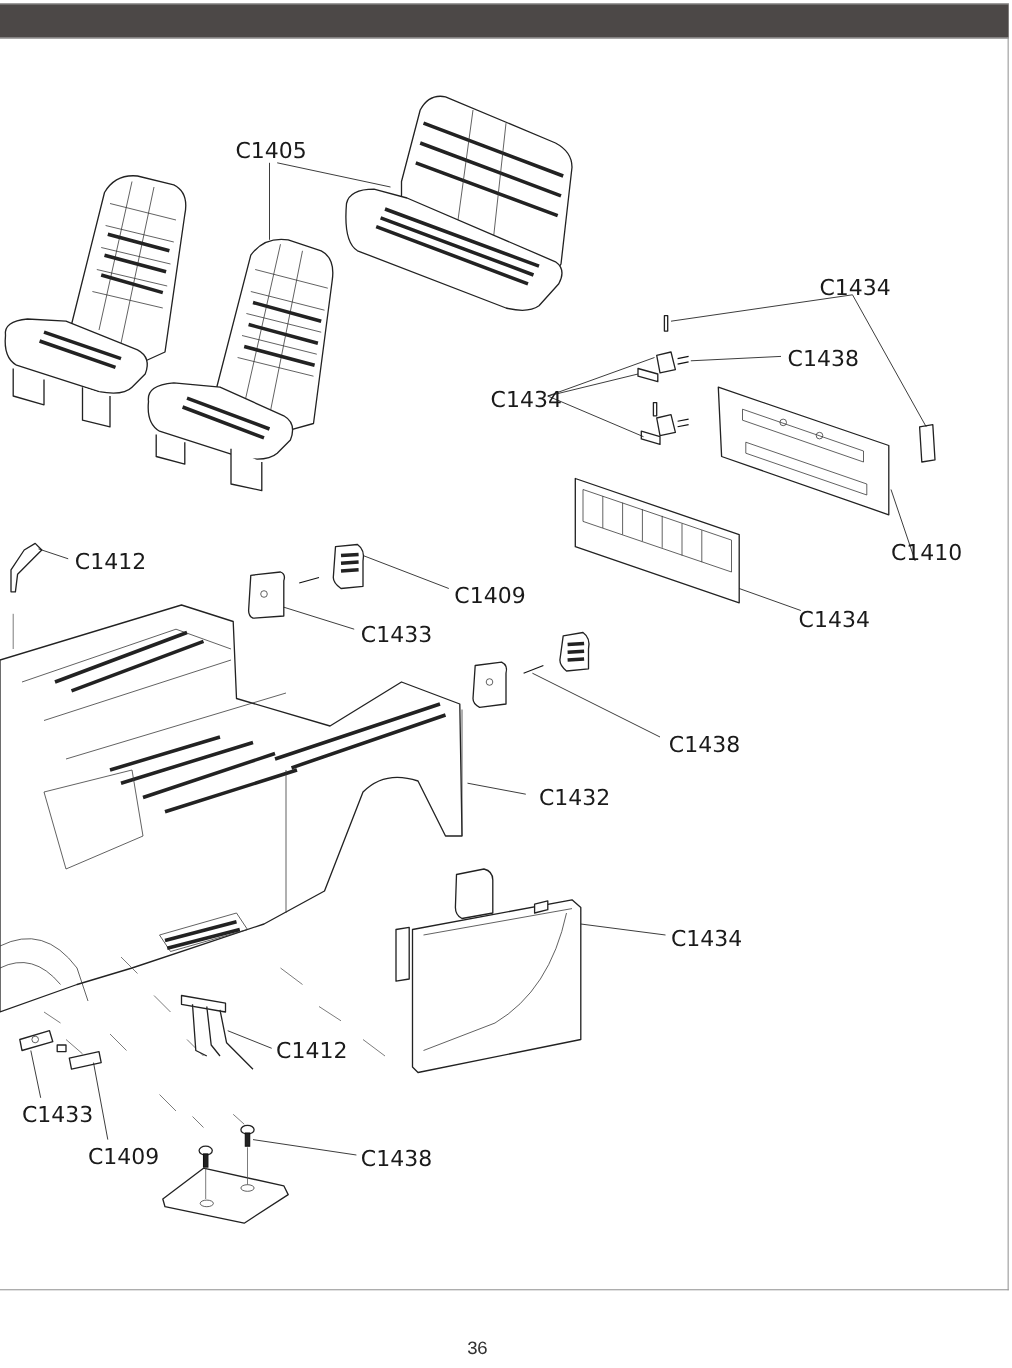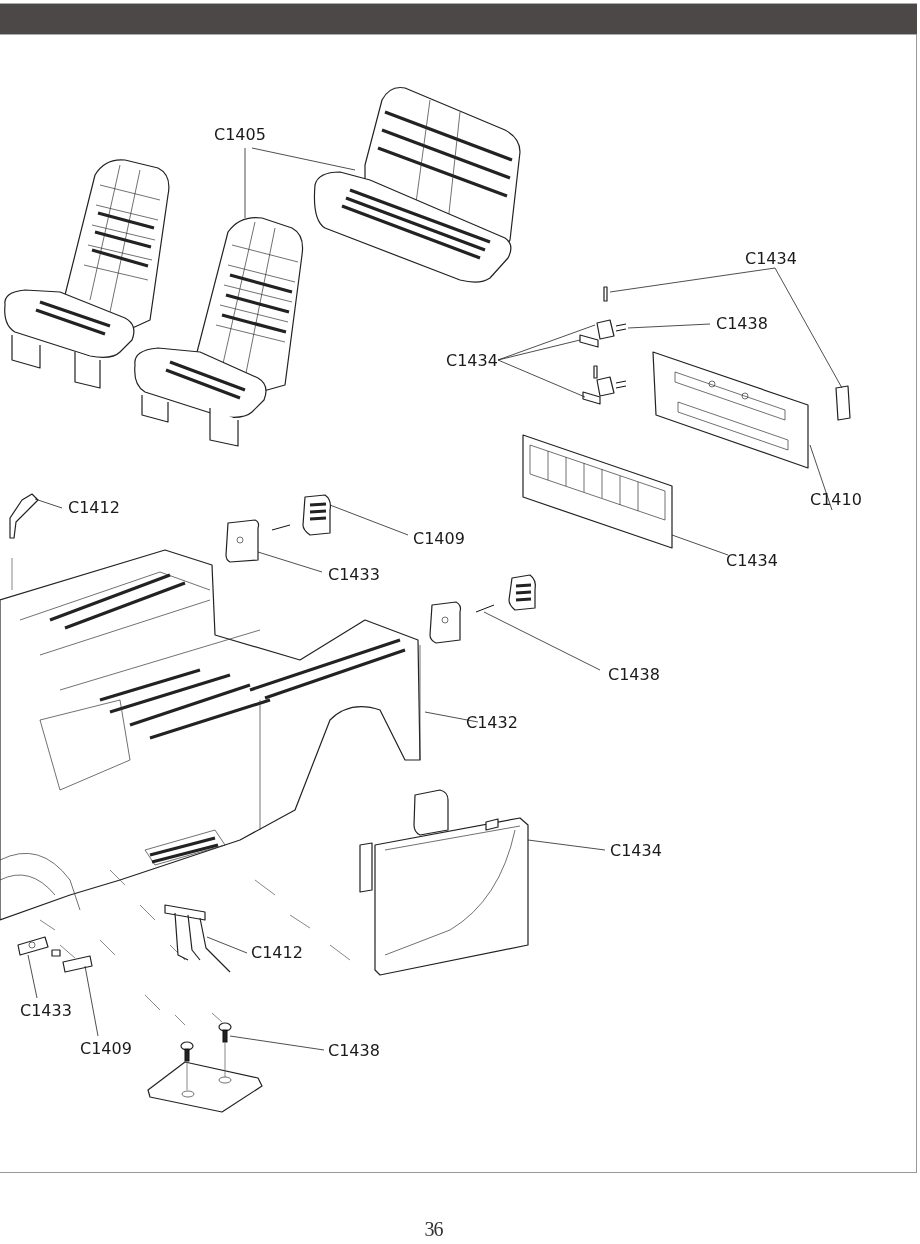--- a/index.html
+++ b/index.html
@@ -1,21 +1,21 @@
 <!DOCTYPE html>
 <html><head>
   <meta charset="utf-8">
   <style>
     html, body { margin:0; padding:0; background:#ffffff; }
     body { width:920px; height:1244px; position:relative; overflow:hidden; font-family:"Liberation Sans", sans-serif; }
     .header-bar { position:absolute; left:0; top:3px; width:917px; height:30px; background:#4c4847; border-top:1px solid #aaa; border-bottom:1px solid #aaa; }
     .frame { position:absolute; left:0; top:34px; width:916px; height:1138px; border-right:1px solid #999; border-bottom:1px solid #999; }
     .drawing { position:absolute; left:0; top:34px; width:916px; height:1138px; }
-    .callout { position:absolute; font-family:"DejaVu Sans", sans-serif; font-size:16px; color:#1a1a1a; white-space:nowrap; line-height:1; }
-    .page-number { position:absolute; left:0; width:867px; top:1218px; text-align:center; font-family:Liberation Serif, serif; font-size:20px; color:#333; letter-spacing:-1px; }
+    .callout { position:absolute; font-family:"DejaVu Sans", sans-serif; font-size:20px; color:#1a1a1a; white-space:nowrap; line-height:1; }
+    .page-number { position:absolute; left:0; width:867px; top:1218px; text-align:center; font-family:Liberation Mono, monospace; font-size:17px; color:#333; letter-spacing:-1px; }
     svg .o { fill:#fff; stroke:#222; stroke-width:1.2; stroke-linejoin:round; }
     svg .t { fill:none; stroke:#333; stroke-width:0.7; }
     svg .s { stroke:#222; stroke-width:3.2; fill:none; }
     svg .ln { stroke:#222; stroke-width:0.8; fill:none; }
     svg .dash { stroke:#555; stroke-width:0.7; fill:none; }
     svg .dk { fill:#222; stroke:#111; stroke-width:1; }
   </style>
 </head>
 <body>
 
@@ -161,20 +161,20 @@
 <span class="callout" style="left:214px; top:127px;">C1405</span>
 <span class="callout" style="left:745px; top:251px;">C1434</span>
 <span class="callout" style="left:716px; top:316px;">C1438</span>
 <span class="callout" style="left:446px; top:353px;">C1434</span>
 <span class="callout" style="left:810px; top:492px;">C1410</span>
 <span class="callout" style="left:726px; top:553px;">C1434</span>
 <span class="callout" style="left:68px; top:500px;">C1412</span>
 <span class="callout" style="left:413px; top:531px;">C1409</span>
 <span class="callout" style="left:328px; top:567px;">C1433</span>
 <span class="callout" style="left:608px; top:667px;">C1438</span>
-<span class="callout" style="left:466px; top:715px;">C1432</span>
+<span class="callout" style="left:490px; top:715px;">C1432</span>
 <span class="callout" style="left:610px; top:843px;">C1434</span>
 <span class="callout" style="left:251px; top:945px;">C1412</span>
 <span class="callout" style="left:20px; top:1003px;">C1433</span>
 <span class="callout" style="left:80px; top:1041px;">C1409</span>
 <span class="callout" style="left:328px; top:1043px;">C1438</span>
 
 <div class="page-number">36</div>
 
 </body></html>

